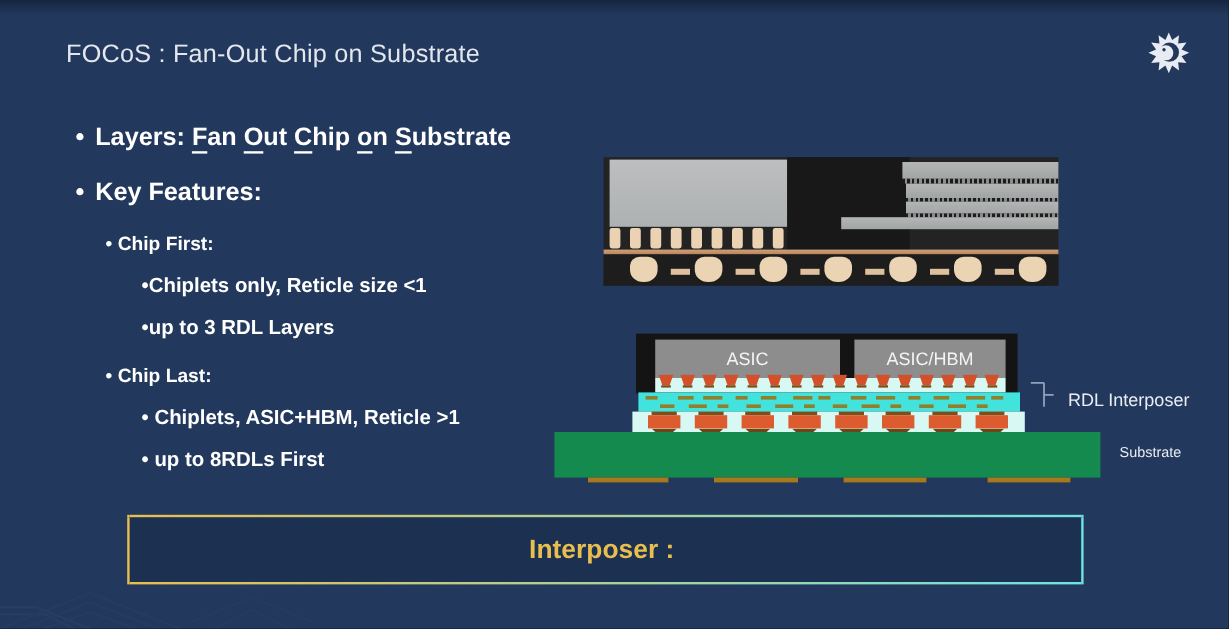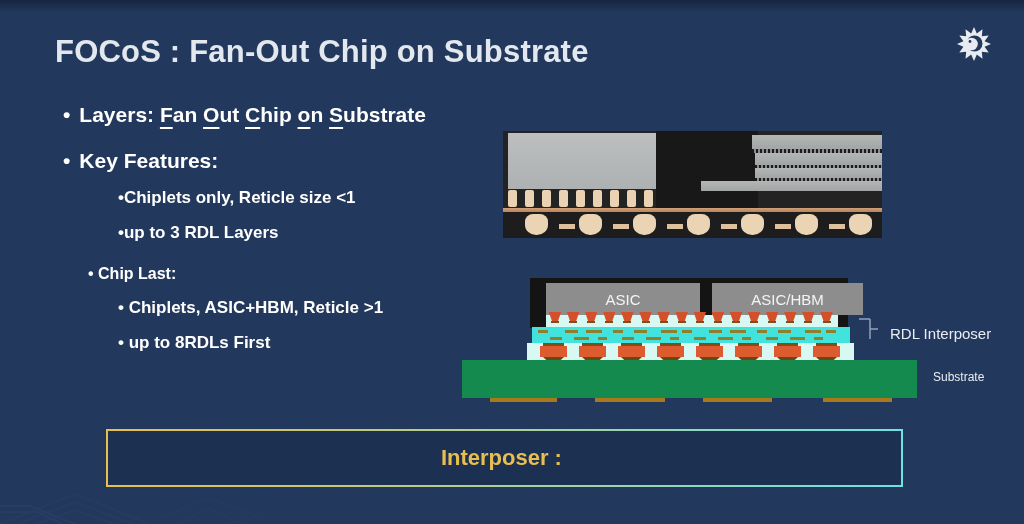--- a/index.html
+++ b/index.html
@@ -6,21 +6,21 @@
   html,body { background:#0c1526; }
   .slide {
     position:relative; width:1024px; height:524px;
     background:#22385c; overflow:hidden;
     font-family:"Liberation Sans", sans-serif;
   }
   .top-shade { position:absolute; top:0; left:0; width:100%; height:12px;
     background:linear-gradient(180deg, rgba(4,10,22,.4), rgba(4,10,22,0)); }
 
   
-  .title { position:absolute; left:55px; top:34px; font-size:31px; font-weight:bold;
+  .title { position:absolute; left:55px; top:34px; font-size:21px; font-weight:normal;
     color:#e3e7ee; letter-spacing:.2px; white-space:nowrap; }
   .logo { position:absolute; left:956px; top:26px; width:36px; height:36px; }
 
   
   .left-col { position:absolute; left:63px; top:102px; width:470px; color:#fff; }
   .l1 { display:flex; gap:9px; font-size:21px; font-weight:bold; line-height:1.2; white-space:nowrap; }
   .l1 + .l1 { margin-top:21px; }
   .u { text-decoration:underline; text-underline-offset:5px; text-decoration-thickness:2px; }
   .group-label { margin-left:25px; margin-top:22px; font-size:16px; font-weight:bold; white-space:pre; }
   .item { margin-left:55px; margin-top:15px; font-size:17px; font-weight:bold; white-space:pre; }
@@ -42,21 +42,21 @@
   .p-bump { top:2px; width:23px; height:21px; background:#ebd4b4;
     border-radius:35% 35% 48% 48%; }
   .p-pad { top:12px; width:16px; height:5px; background:#dfc09c; }
 
   
   .diagram * , .diagram { position:absolute; }
   .d-mold { left:530px; top:278px; width:318px; height:50px; background:#141414; }
   .d-die { top:283px; height:32px; background:#8d8d8d; color:#f4f4f4; font-size:15px;
     display:flex; align-items:center; justify-content:center; }
   .d-die-l { left:546px; width:154px; }
-  .d-die-r { left:712px; width:151px; }
+  .d-die-r { left:712px; width:126px; }
   .d-ustrip { left:546px; top:315px; width:292px; height:12px; background:#d8f8f3; }
   .mb { top:-3px; width:14px; height:14px; display:flex; flex-direction:column; align-items:center; }
   .mb-t { position:static; width:14px; height:9px; background:#d3502b;
     clip-path:polygon(6% 0,94% 0,72% 100%,28% 100%); }
   .mb-b { position:static; width:8px; height:2px; background:#7c501a; }
   .d-cyan { left:532px; top:327px; width:318px; height:16px; background:#41e3dc; }
   .dash { height:3px; background:#91802b; }
   .d-lstrip { left:527px; top:343px; width:327px; height:17px; background:#d8f8f3; }
   .bb { top:0; display:flex; flex-direction:column; align-items:center; }
   .bb-line { position:static; width:21px; height:3px; background:#7c501a; }
@@ -102,20 +102,21 @@
   <div class="left-col">
     <div class="l1">
       <span>•</span>
       <span><span>Layers: </span><span class="u">F</span><span>an </span><span class="u">O</span><span>ut </span><span class="u">C</span><span>hip </span><span class="u">o</span><span>n </span><span class="u">S</span><span>ubstrate</span></span>
     </div>
     <div class="l1 kf">
       <span>•</span>
       <span>Key Features:</span>
     </div>
     <div>
+        <div class="group-label">• Chip First:</div>
         <div class="item">•Chiplets only, Reticle size &lt;1</div>
         <div class="item">•up to 3 RDL Layers</div>
         <div class="group-label">• Chip Last:</div>
         <div class="item">• Chiplets, ASIC+HBM, Reticle &gt;1</div>
         <div class="item">• up to 8RDLs First</div>
       </div>
   </div>
 
   <div class="photo">
     <div class="p-die"></div>

